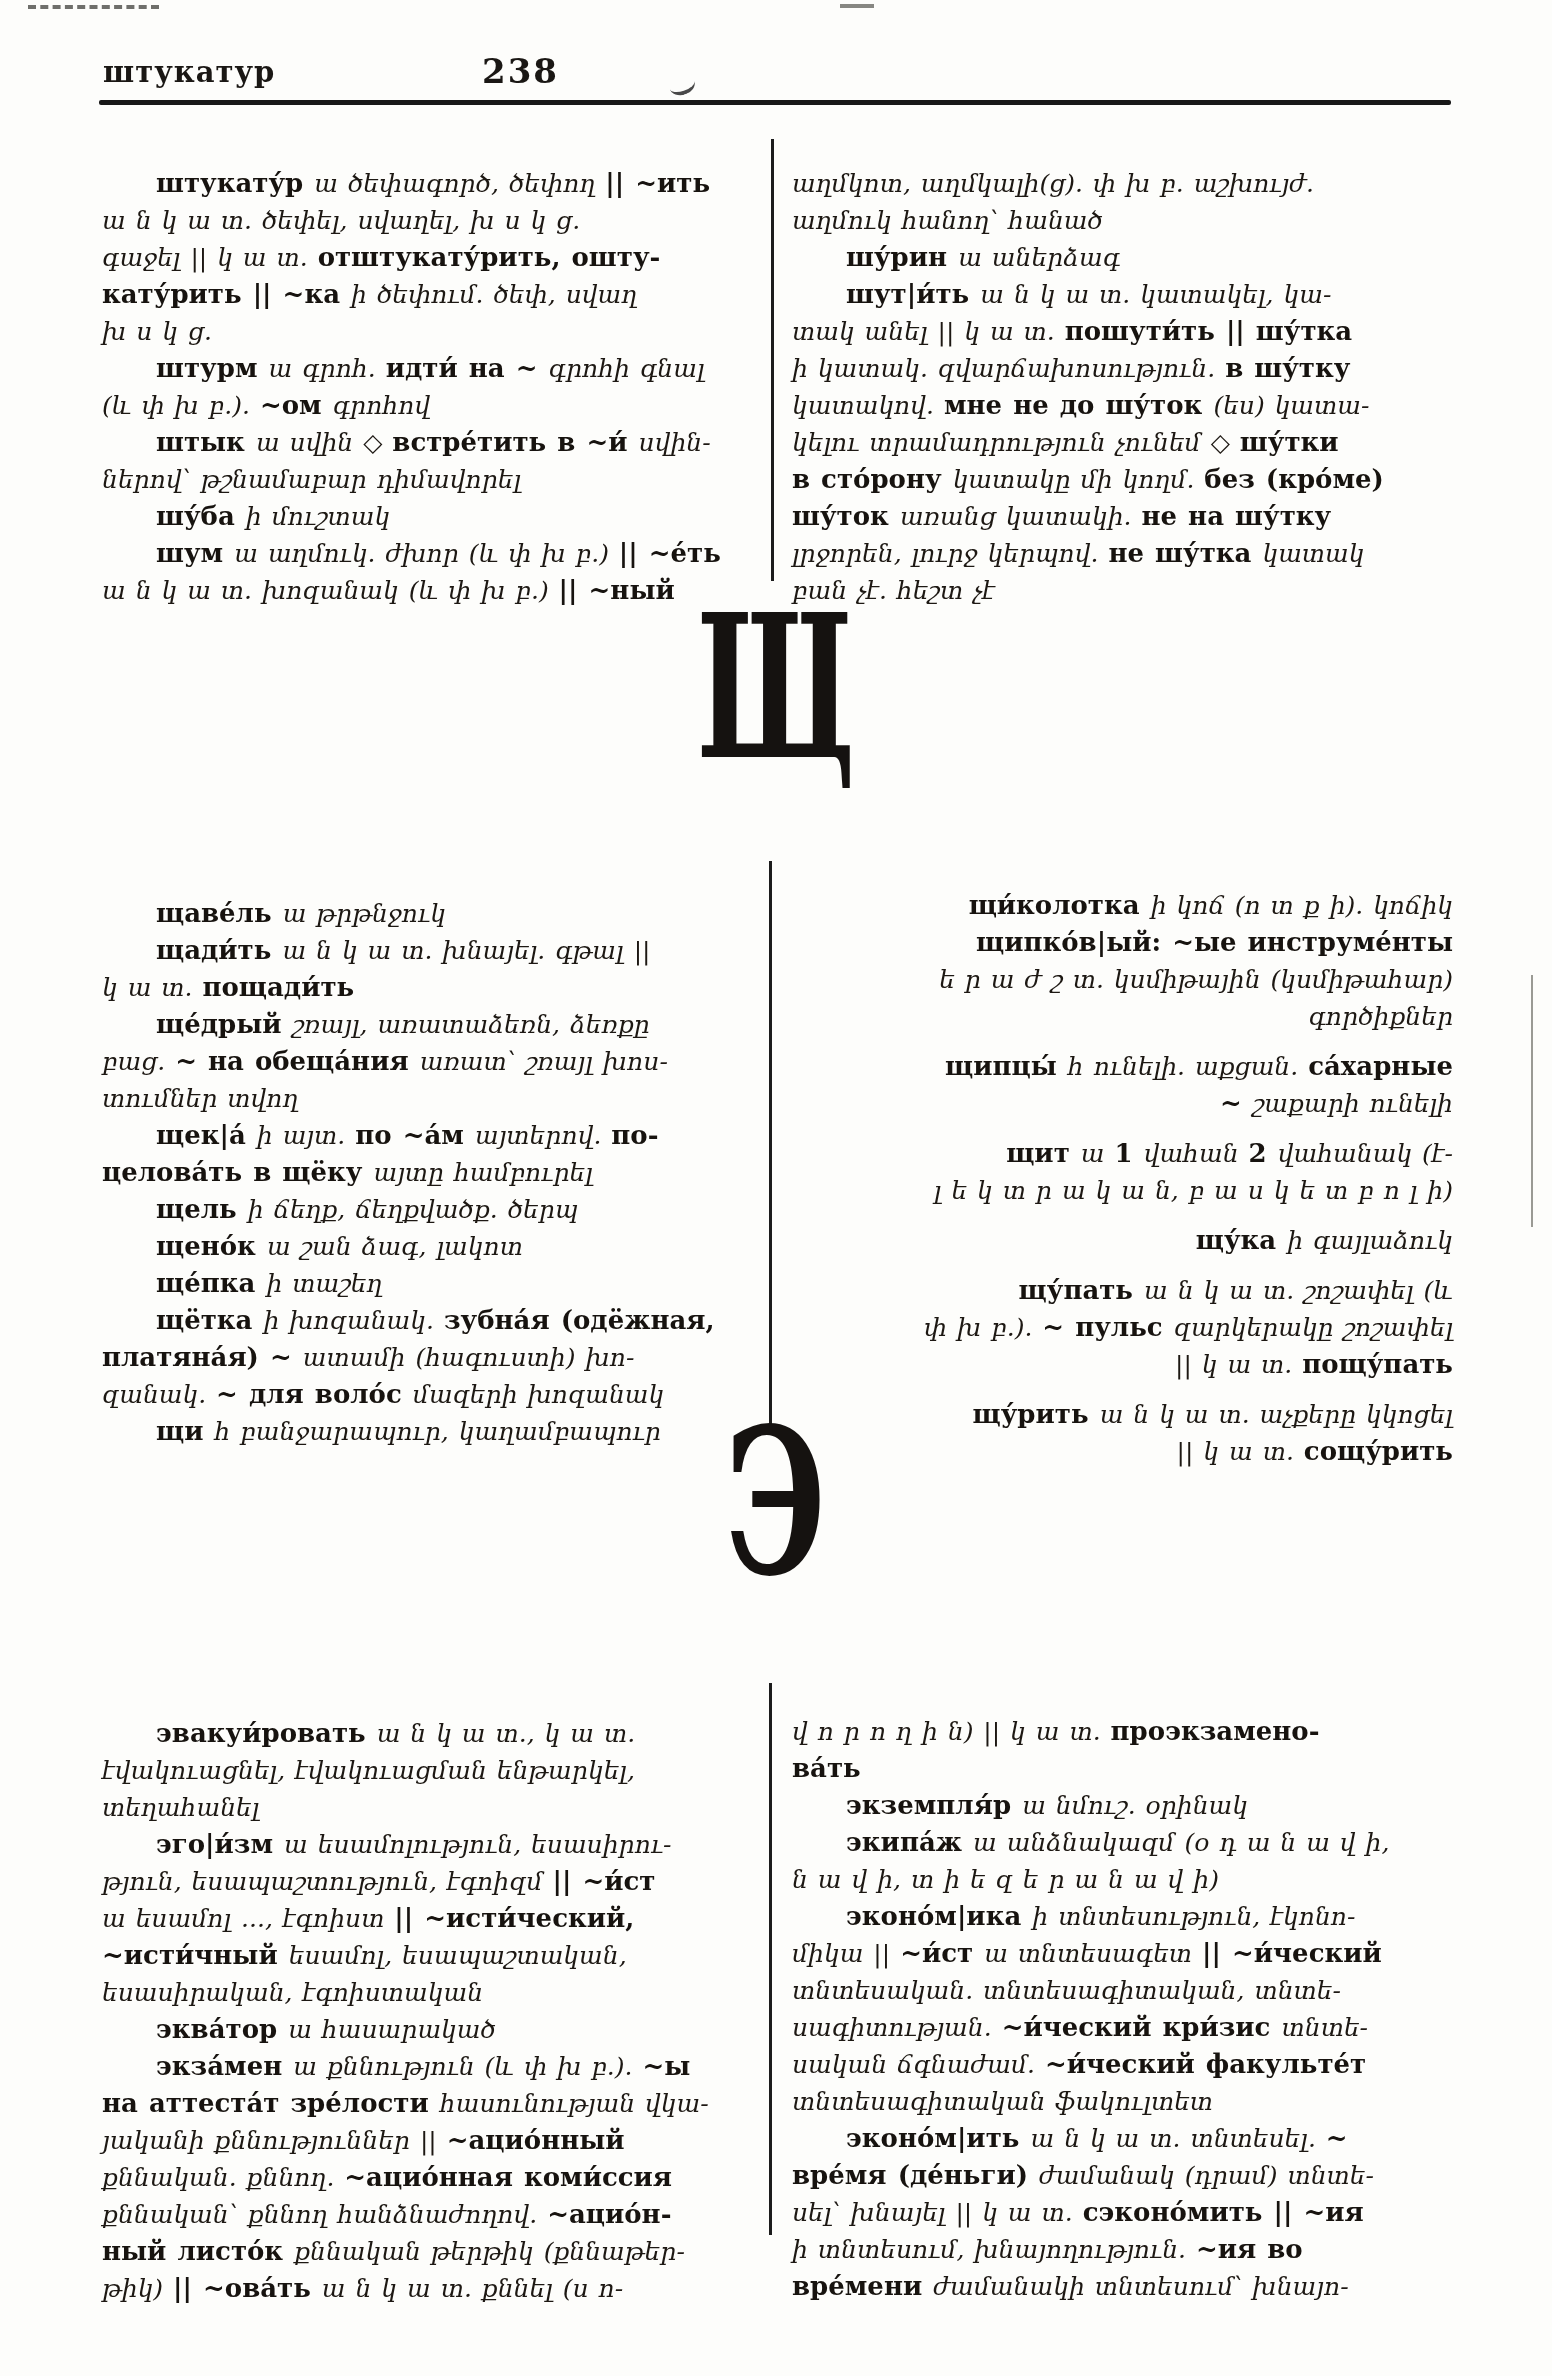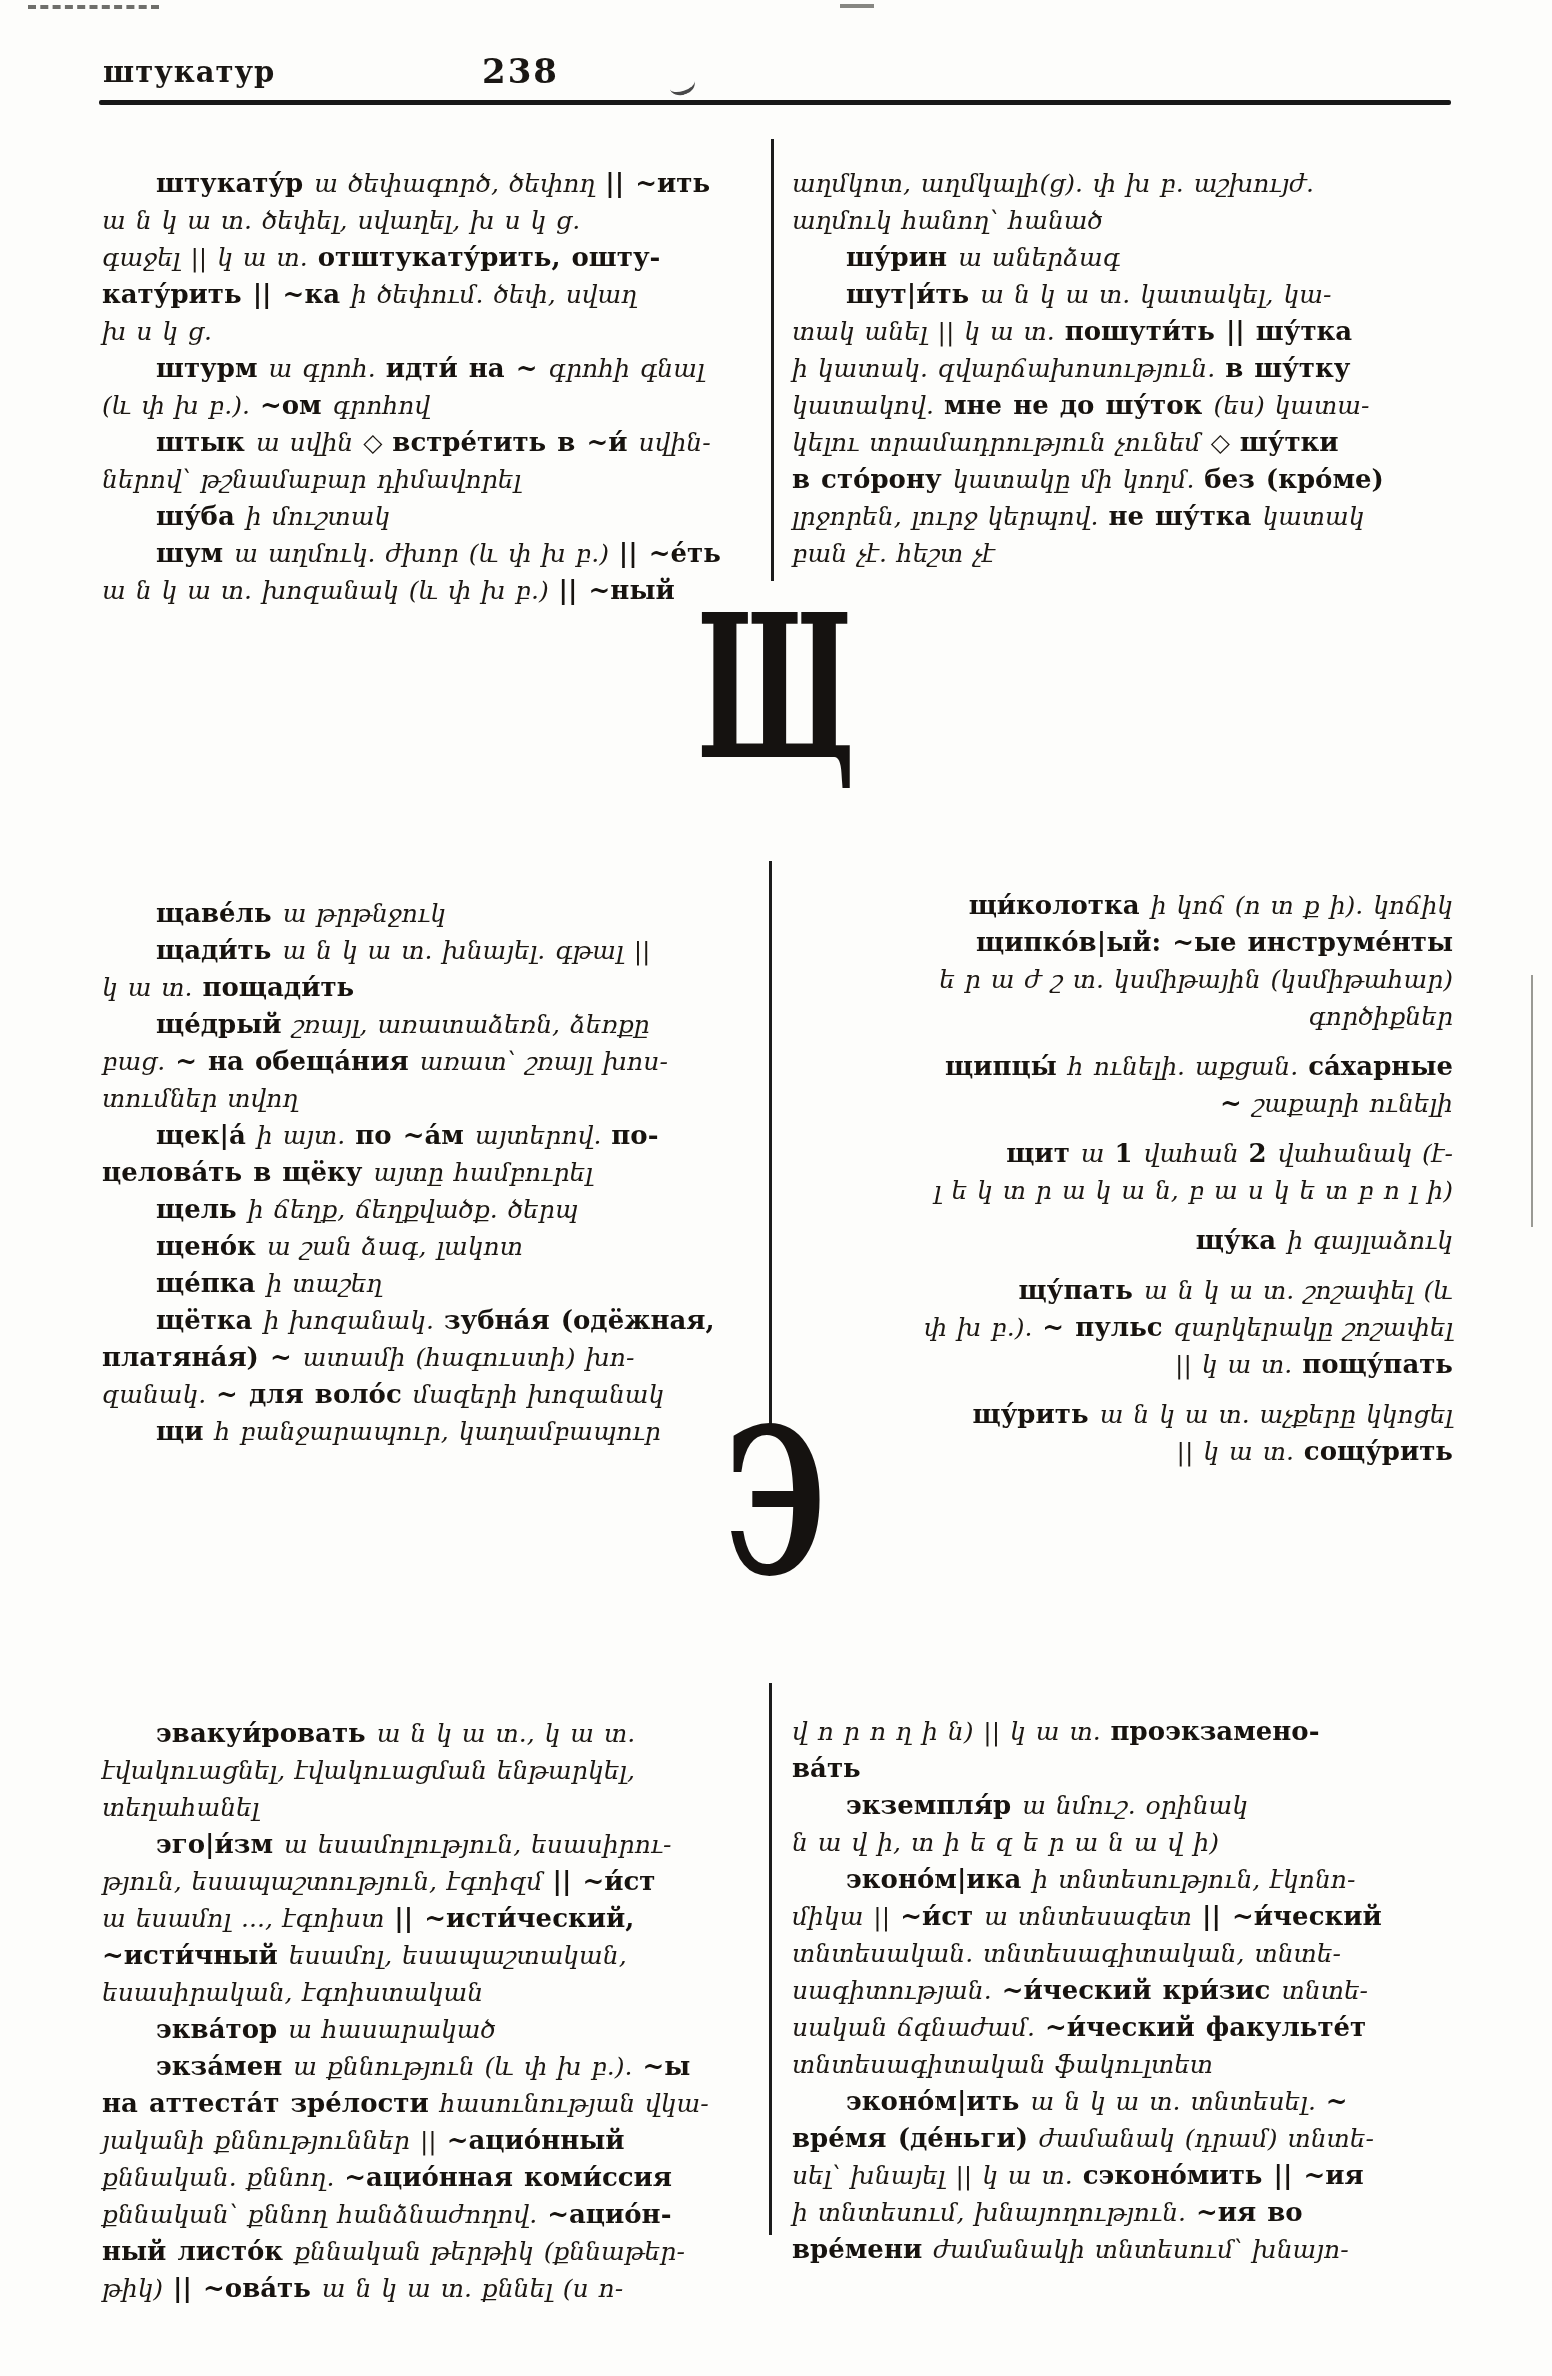--- a/index.html
+++ b/index.html
@@ -72,20 +72,21 @@
     <div class="col c0r">
         <div class="line"><span class="hy">աղմկոտ,  աղմկալի(ց).  փ խ բ.  աշխույժ.</span></div>
         <div class="line"><span class="hy">աղմուկ հանող՝ հանած</span></div>
         <div class="line indent"><span class="ru">шу́рин </span><span class="hy">ա աներձագ</span></div>
         <div class="line indent"><span class="ru">шут|и́ть </span><span class="hy">ա ն կ ա տ.  կատակել,  կա-</span></div>
         <div class="line"><span class="hy">տակ անել || կ ա տ.  </span><span class="ru">пошути́ть || шу́тка</span></div>
         <div class="line"><span class="hy">ի կատակ. զվարճախոսություն. </span><span class="ru">в шу́тку</span></div>
         <div class="line"><span class="hy">կատակով. </span><span class="ru">мне не до шу́ток </span><span class="hy">(ես) կատա-</span></div>
         <div class="line"><span class="hy">կելու տրամադրություն չունեմ ◇ </span><span class="ru">шу́тки</span></div>
         <div class="line"><span class="ru">в сто́рону </span><span class="hy">կատակը մի կողմ. </span><span class="ru">без (кро́ме)</span></div>
+        <div class="line"><span class="ru">шу́ток </span><span class="hy">առանց կատակի. </span><span class="ru">не на шу́тку</span></div>
         <div class="line"><span class="hy">լրջորեն, լուրջ կերպով. </span><span class="ru">не шу́тка </span><span class="hy">կատակ</span></div>
         <div class="line"><span class="hy">բան չէ. հեշտ չէ</span></div>
       </div>
   </section>
 
   <div class="big-letter pos-shcha"><span>Щ</span></div>
 
   <section>
     <div class="col c1l">
         <div class="line indent"><span class="ru">щаве́ль </span><span class="hy">ա թրթնջուկ</span></div>
@@ -140,20 +141,21 @@
         <div class="line"><span class="hy">յականի քննություններ || </span><span class="ru">~ацио́нный</span></div>
         <div class="line"><span class="hy">քննական. քննող. </span><span class="ru">~ацио́нная коми́ссия</span></div>
         <div class="line"><span class="hy">քննական՝ քննող հանձնաժողով. </span><span class="ru">~ацио́н-</span></div>
         <div class="line"><span class="ru">ный листо́к </span><span class="hy">քննական թերթիկ (քննաթեր-</span></div>
         <div class="line"><span class="hy">թիկ) </span><span class="ru">|| ~ова́ть </span><span class="hy">ա ն կ ա տ.  քննել (ս ո-</span></div>
       </div>
     <div class="col c2r">
         <div class="line"><span class="hy">վ ո ր ո ղ ի ն)  || կ ա տ.  </span><span class="ru">проэкзамено-</span></div>
         <div class="line"><span class="ru">ва́ть</span></div>
         <div class="line indent"><span class="ru">экземпля́р </span><span class="hy">ա նմուշ. օրինակ</span></div>
+        <div class="line indent"><span class="ru">экипа́ж </span><span class="hy">ա անձնակազմ (օ դ ա ն ա վ ի,</span></div>
         <div class="line"><span class="hy">ն ա վ ի,  տ ի ե զ ե ր ա ն ա վ ի)</span></div>
         <div class="line indent"><span class="ru">эконо́м|ика </span><span class="hy">ի տնտեսություն,  էկոնո-</span></div>
         <div class="line"><span class="hy">միկա || </span><span class="ru">~и́ст </span><span class="hy">ա տնտեսագետ </span><span class="ru">|| ~и́ческий</span></div>
         <div class="line"><span class="hy">տնտեսական. տնտեսագիտական, տնտե-</span></div>
         <div class="line"><span class="hy">սագիտության. </span><span class="ru">~и́ческий кри́зис </span><span class="hy">տնտե-</span></div>
         <div class="line"><span class="hy">սական ճգնաժամ. </span><span class="ru">~и́ческий факульте́т</span></div>
         <div class="line"><span class="hy">տնտեսագիտական ֆակուլտետ</span></div>
         <div class="line indent"><span class="ru">эконо́м|ить </span><span class="hy">ա ն կ ա տ.  տնտեսել. </span><span class="ru">~</span></div>
         <div class="line"><span class="ru">вре́мя (де́ньги) </span><span class="hy">ժամանակ (դրամ) տնտե-</span></div>
         <div class="line"><span class="hy">սել՝ խնայել || կ ա տ.  </span><span class="ru">сэконо́мить || ~ия</span></div>

